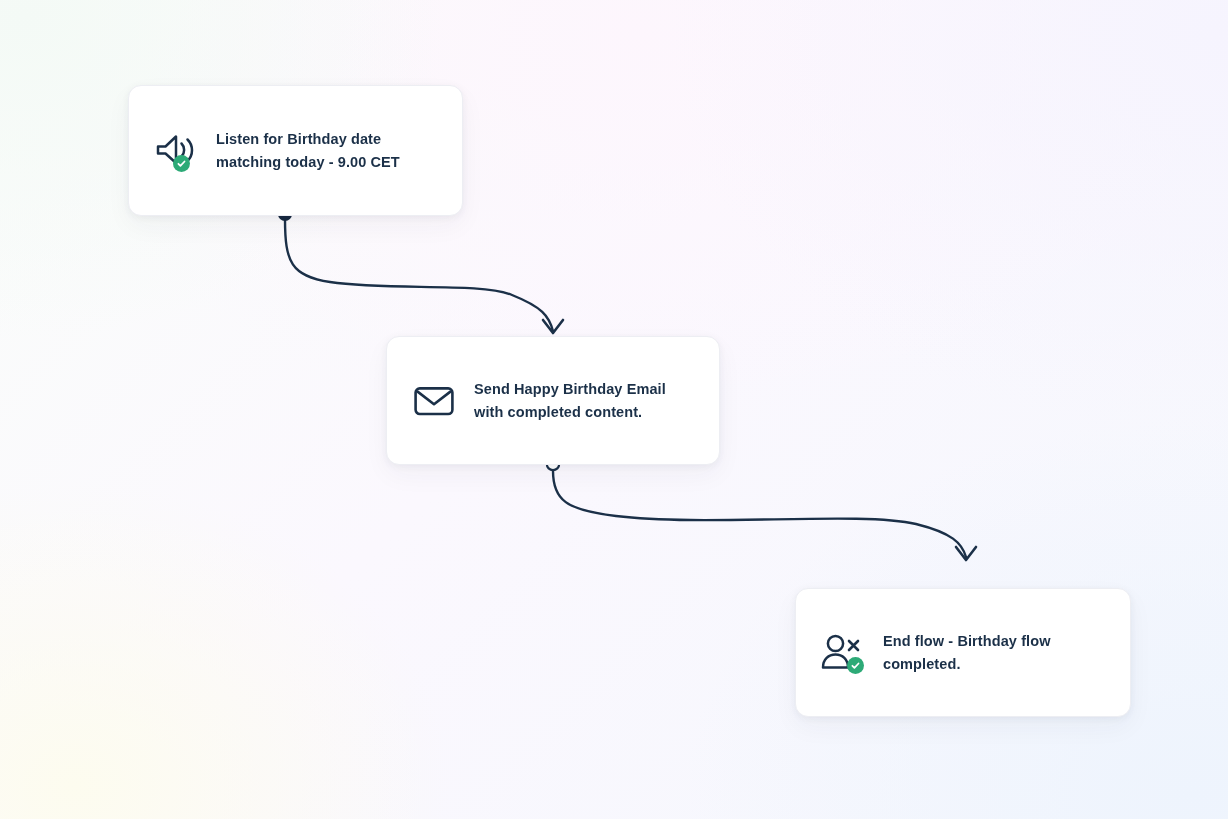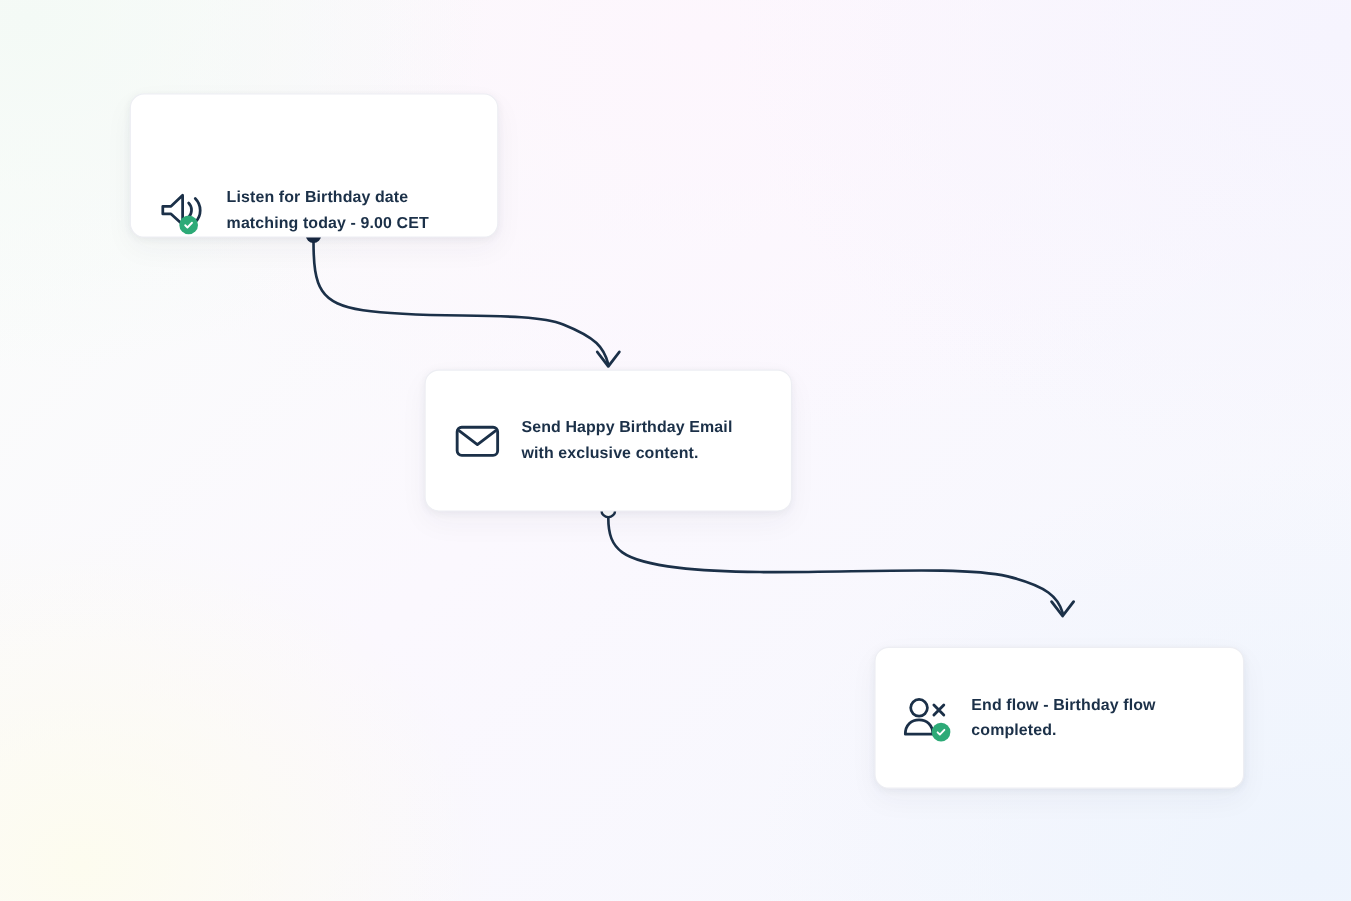--- a/index.html
+++ b/index.html
@@ -71,21 +71,21 @@
   .node-label {
     font-size: 14.5px;
     font-weight: 700;
     line-height: 1.58;
     color: #1b3048;
     letter-spacing: 0.1px;
     white-space: pre-line;
   }
 
   
-  #node-listen  { left: 118px; top: 85px;  width: 335px; height: 131px; align-items: flex-end; }
+  #node-listen  { left: 128px; top: 85px;  width: 335px; height: 131px; }
   #node-email   { left: 386px; top: 336px; width: 334px; height: 129px; }
   #node-endflow { left: 795px; top: 588px; width: 336px; height: 129px; }
 
   .badge {
     position: absolute;
     width: 17px;
     height: 17px;
     border-radius: 50%;
     background: #2daa77;
     display: flex;
@@ -142,21 +142,21 @@
 
   <div class="node" id="node-email">
     <div class="node-inner">
       <div class="node-icon">
         <svg width="42" height="34" viewBox="0 0 42 34" xmlns="http://www.w3.org/2000/svg">
           <rect x="2.6" y="4.4" width="36.8" height="25.6" rx="4.2" fill="none" stroke="#1b3048" stroke-width="2.6"></rect>
           <path d="M4.6 7.6 L21 20.2 L37.4 7.6" fill="none" stroke="#1b3048" stroke-width="2.6" stroke-linecap="round" stroke-linejoin="round"></path>
         </svg>
       </div>
       <div class="node-label">Send Happy Birthday Email
-with exclusive content.</div>
+with completed content.</div>
     </div>
   </div>
 
   <div class="node" id="node-endflow">
     <div class="node-inner">
       <div class="node-icon">
         <svg width="46" height="40" viewBox="0 0 46 40" xmlns="http://www.w3.org/2000/svg">
           <circle cx="15.5" cy="10.5" r="7.6" fill="none" stroke="#1b3048" stroke-width="2.5"></circle>
           <path d="M3 34.5 C3 26, 8.6 21.5, 15.5 21.5 C22.4 21.5, 28 26, 28 34.5 Z" fill="none" stroke="#1b3048" stroke-width="2.5" stroke-linejoin="round" stroke-linecap="round"></path>
           <path d="M29 8 L38 17 M38 8 L29 17" fill="none" stroke="#1b3048" stroke-width="2.6" stroke-linecap="round"></path>

